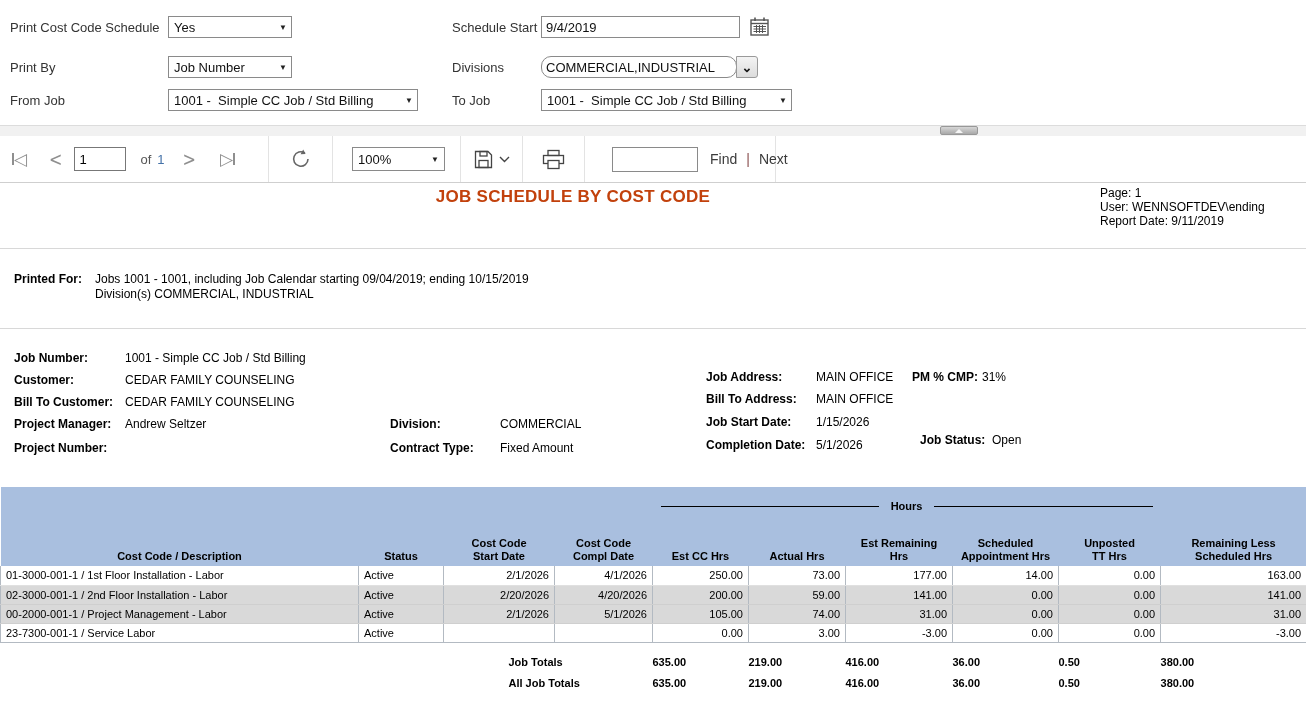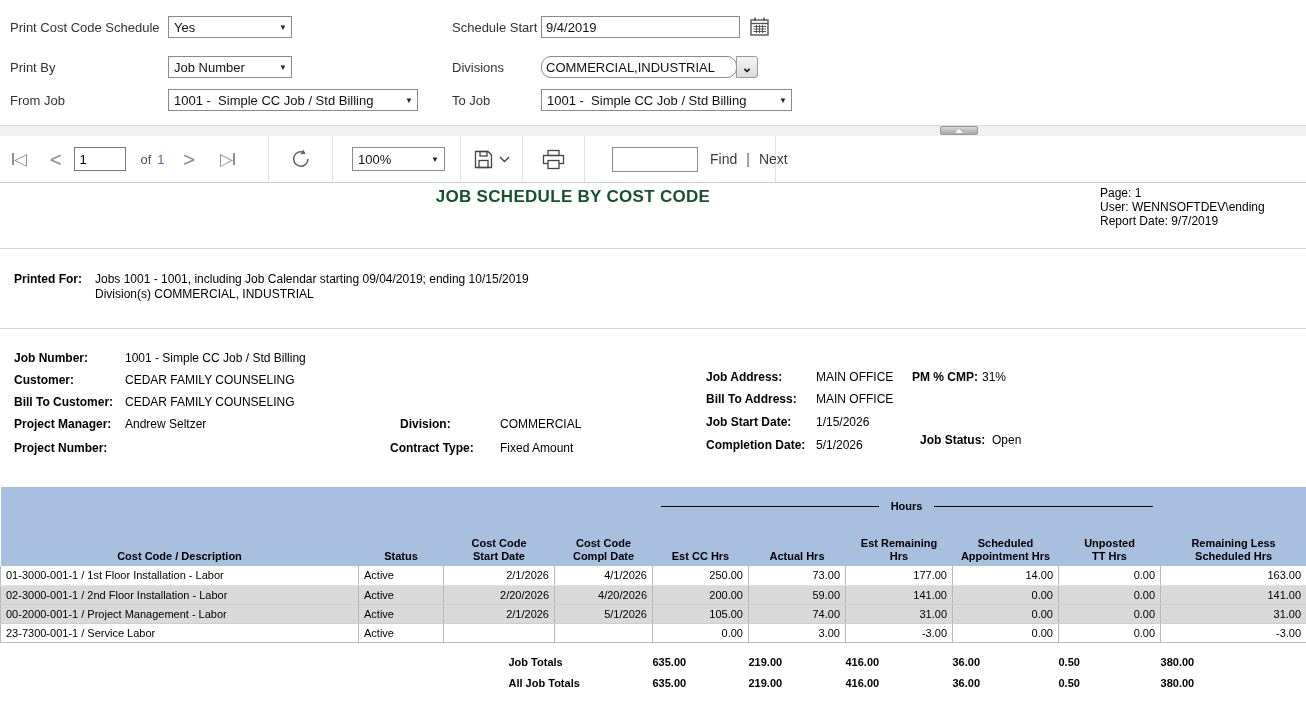--- a/index.html
+++ b/index.html
@@ -39,21 +39,21 @@
   .of-total { font-size:13px; color:#4472a8; margin-right:14px; }
   .zoom-sel { position:relative; margin-left:19px; width:93px; height:24px; border:1px solid #8a8a8a; display:flex; align-items:center; justify-content:space-between; padding:0 5px; font-size:13px; color:#111; cursor:default; }
   .find-input { margin-left:27px; width:86px; height:25px; border:1px solid #8a8a8a; font-size:13px; padding:0 4px; font-family:"Liberation Sans",sans-serif; }
   .find-link { font-size:14px; color:#3b3b3b; margin-left:12px; cursor:pointer; text-decoration:none; }
   .find-sep { font-size:14px; color:#8a5050; margin-left:9px; }
   .next-link { font-size:14px; color:#3b3b3b; margin-left:9px; cursor:pointer; }
   .save-wrap { display:flex; align-items:center; gap:6px; cursor:pointer; background:none; border:none; }
 
   
   .report { position:absolute; top:183px; left:0; width:1306px; height:531px; background:#fff; font-family:"Liberation Sans",sans-serif; }
-  .rpt-title { position:absolute; top:4px; left:0; width:1146px; text-align:center; font-size:17px; font-weight:bold; color:#14532d; letter-spacing:.3px; }
+  .rpt-title { position:absolute; top:4px; left:0; width:1146px; text-align:center; font-size:17px; font-weight:bold; color:#c2410c; letter-spacing:.3px; }
   .rpt-meta { position:absolute; top:3px; left:1100px; font-size:12px; color:#000; line-height:14px; }
   .hline { position:absolute; left:0; width:1306px; height:1px; background:#d8d8d8; }
   .printed-for-label { position:absolute; left:14px; top:89px; font-size:12px; font-weight:bold; }
   .printed-for-lines { position:absolute; left:95px; top:89px; font-size:12px; line-height:15px; }
   .ji-label { position:absolute; font-size:12px; font-weight:bold; white-space:nowrap; }
   .ji-value { position:absolute; font-size:12px; white-space:nowrap; }
 
   
   table.cc { position:absolute; top:304px; left:0; width:1306px; border-collapse:collapse; table-layout:fixed; }
   table.cc thead tr { background:#a9bfdf; }
@@ -196,21 +196,21 @@
       <a class="next-link">Next</a>
     </div>
     <div class="tb-group fill"></div>
   </div>
 
   <div class="report">
     <div class="rpt-title">JOB SCHEDULE BY COST CODE</div>
     <div class="rpt-meta">
       <div>Page: 1</div>
       <div>User: WENNSOFTDEV\ending</div>
-      <div>Report Date: 9/7/2019</div>
+      <div>Report Date: 9/11/2019</div>
     </div>
 
     <div class="hline" style="top:65px;"></div>
 
     <div class="printed-for-label">Printed For:</div>
     <div class="printed-for-lines">
       <div>Jobs 1001 - 1001, including Job Calendar starting 09/04/2019; ending 10/15/2019</div>
       <div>Division(s) COMMERCIAL, INDUSTRIAL</div>
     </div>
 
@@ -224,21 +224,21 @@
 
     <div class="ji-label" style="left:14px; top:212px;">Bill To Customer:</div>
     <div class="ji-value" style="left:125px; top:212px;">CEDAR FAMILY COUNSELING</div>
 
     <div class="ji-label" style="left:14px; top:234px;">Project Manager:</div>
     <div class="ji-value" style="left:125px; top:234px;">Andrew Seltzer</div>
 
     <div class="ji-label" style="left:14px; top:258px;">Project Number:</div>
     <div class="ji-value" style="left:125px; top:258px;"></div>
 
-    <div class="ji-label" style="left:400px; top:234px;">Division:</div>
+    <div class="ji-label" style="left:390px; top:234px;">Division:</div>
     <div class="ji-value" style="left:500px; top:234px;">COMMERCIAL</div>
 
     <div class="ji-label" style="left:390px; top:258px;">Contract Type:</div>
     <div class="ji-value" style="left:500px; top:258px;">Fixed Amount</div>
 
     <div class="ji-label" style="left:706px; top:187px;">Job Address:</div>
     <div class="ji-value" style="left:816px; top:187px;">MAIN OFFICE</div>
 
     <div class="ji-label" style="left:706px; top:209px;">Bill To Address:</div>
     <div class="ji-value" style="left:816px; top:209px;">MAIN OFFICE</div>

